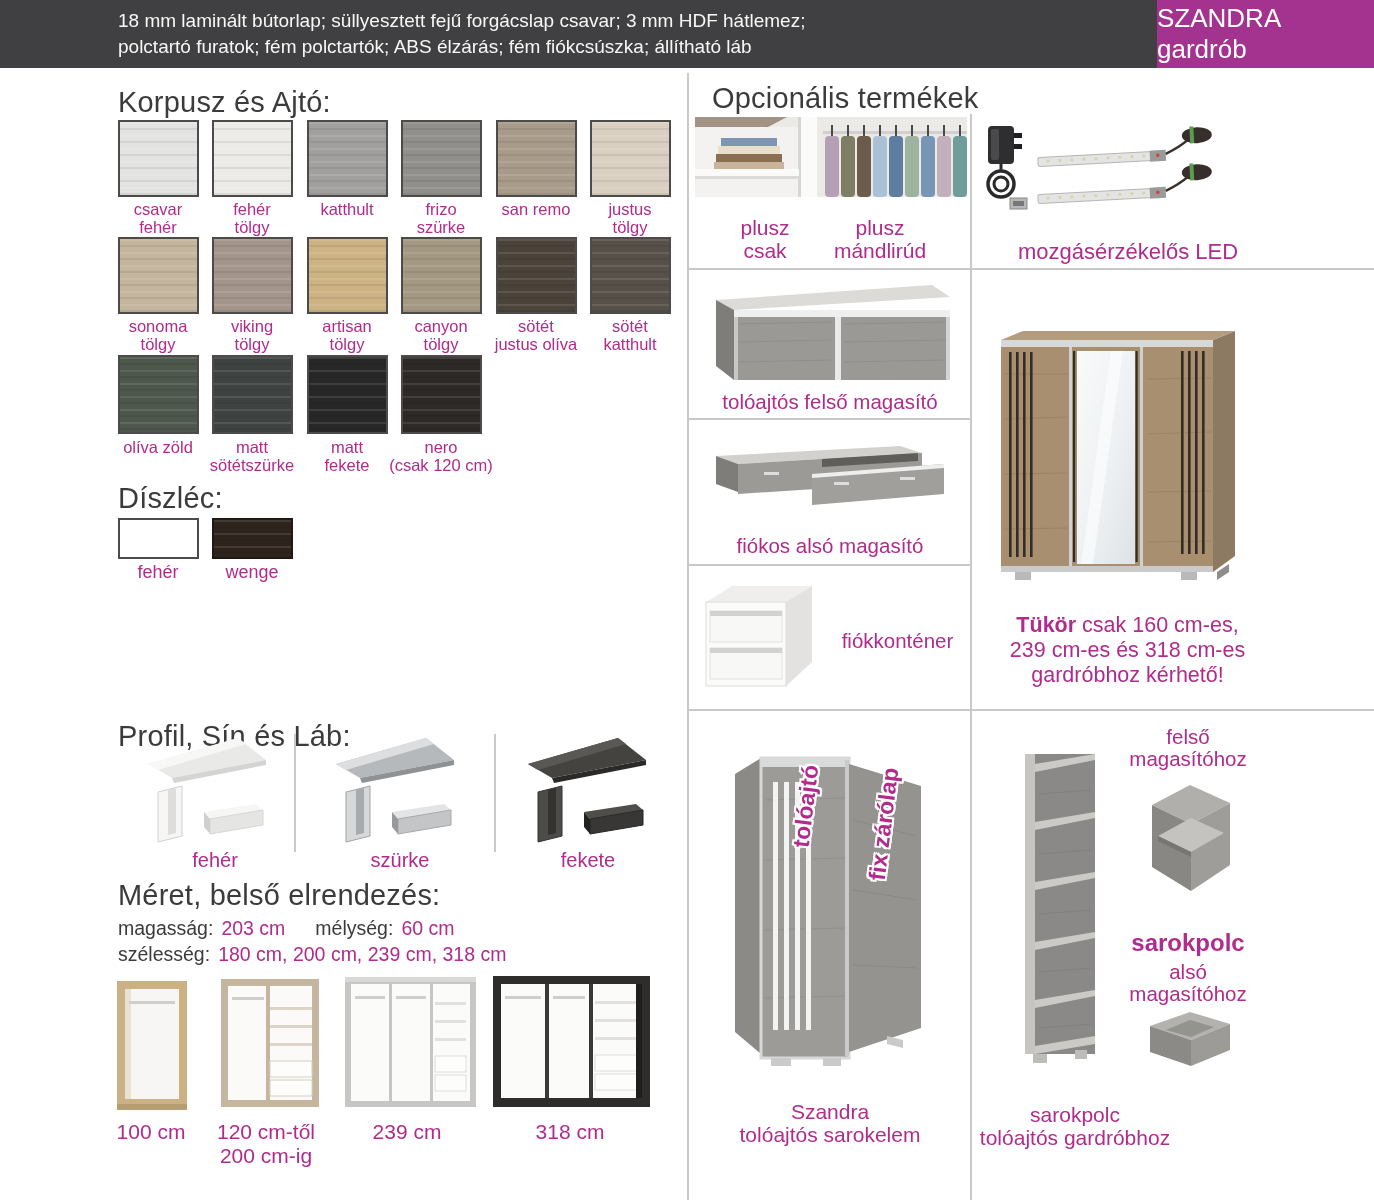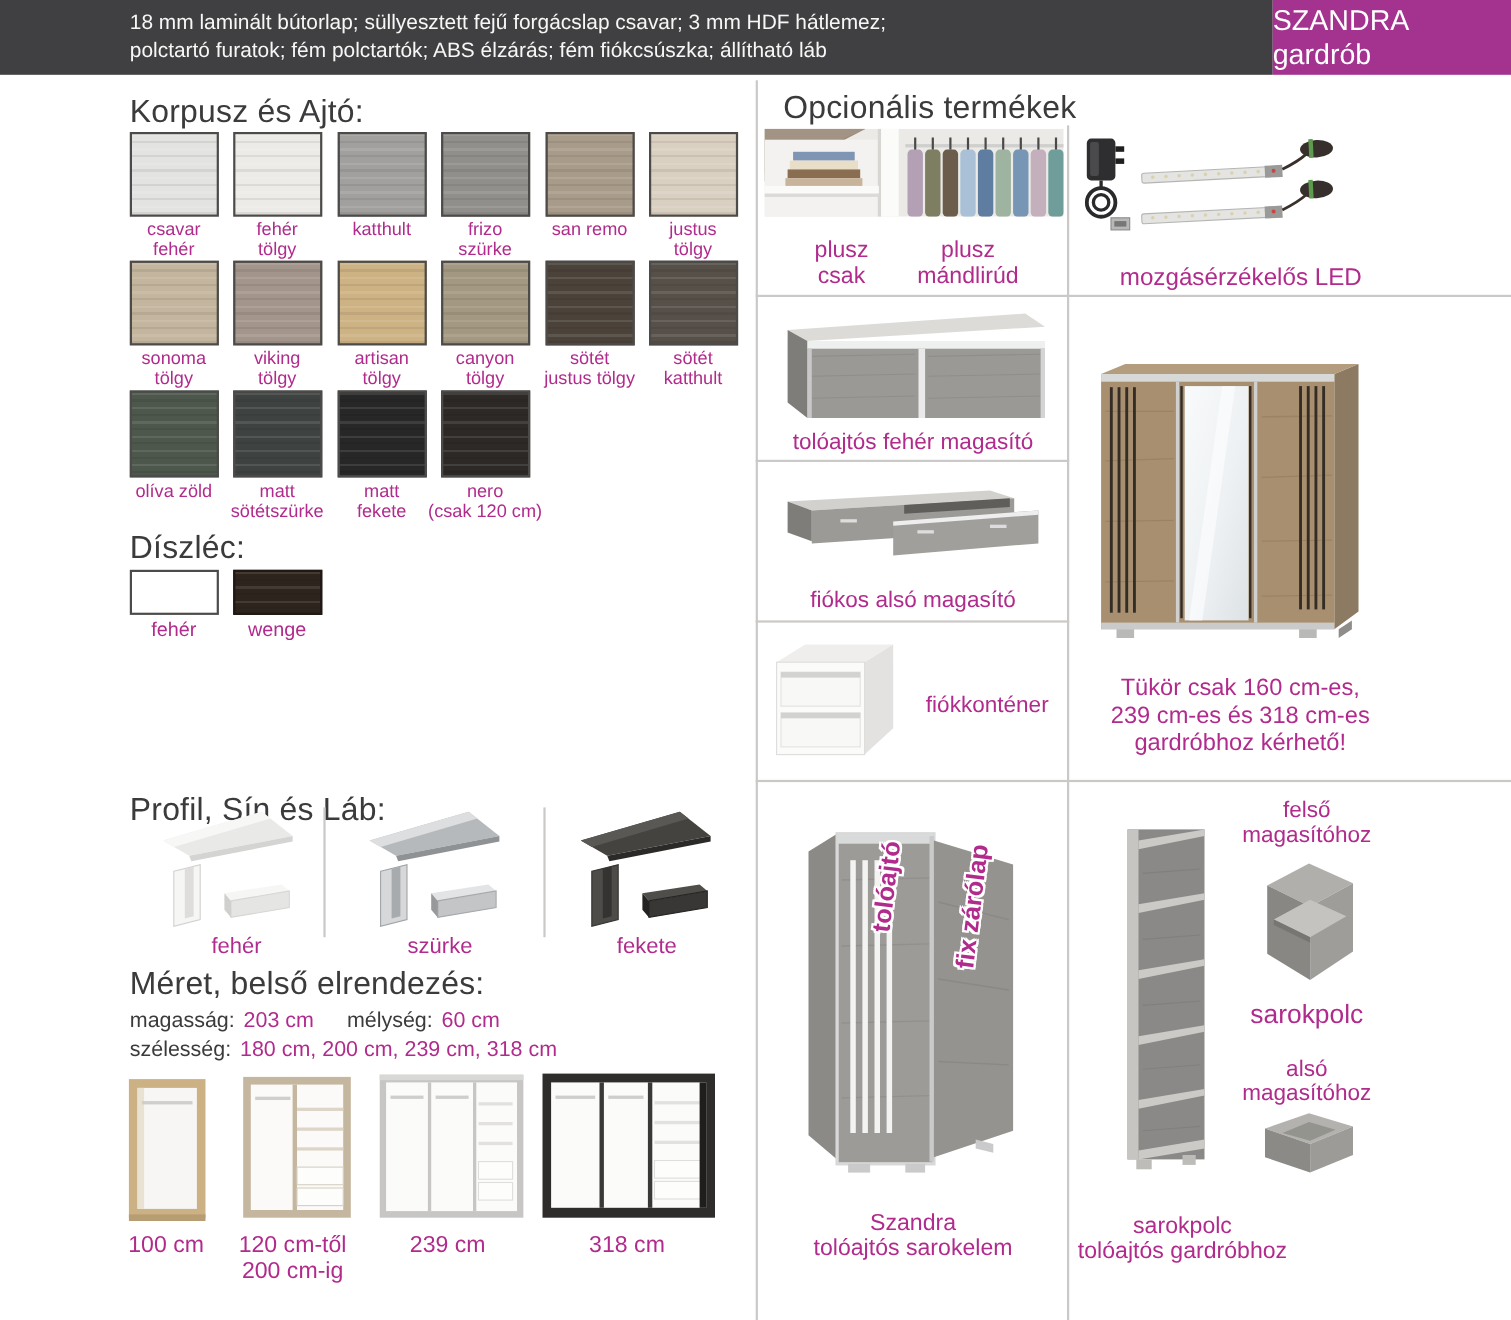--- a/index.html
+++ b/index.html
@@ -26,21 +26,21 @@
   .mag{color:var(--accent);}
   .dark{color:var(--heading);}
   
   .mline{position:absolute;font-size:19.5px;line-height:24px;display:flex;}
   
   .rlabel{position:absolute;text-align:center;color:var(--accent);font-size:20.5px;line-height:23px;}
   .divider{position:absolute;background:var(--border);}
   .rot{position:absolute;font-weight:bold;font-size:23px;color:var(--accent);white-space:nowrap;
        transform:translate(-50%,-50%) rotate(-83deg);
        text-shadow:-2px 0 0 #fff,2px 0 0 #fff,0 -2px 0 #fff,0 2px 0 #fff,-2px -2px 0 #fff,2px 2px 0 #fff,-2px 2px 0 #fff,2px -2px 0 #fff;}
-  .b{font-weight:normal;}
+  .b{font-weight:bold;margin-top:20px;}
   svg{display:block;}
 </style>
 </head>
 <body>
 
 <div class="page">
 
   <div class="abs topbar">
     <div>18 mm laminált bútorlap; süllyesztett fejű forgácslap csavar; 3 mm HDF hátlemez;</div>
     <div>polctartó furatok; fém polctartók; ABS élzárás; fém fiókcsúszka; állítható láb</div>
@@ -125,21 +125,21 @@
     </div>
   <div class="slabel" style="left:385px;top:317px;">
       <div>canyon</div>
       <div>tölgy</div>
     </div>
   <div class="chip" style="left: 496px; top: 237px; background-color: rgb(75, 67, 58);">
       <div class="grain"></div>
     </div>
   <div class="slabel" style="left:480px;top:317px;">
       <div>sötét</div>
-      <div>justus tölgy</div>
+      <div>justus olíva</div>
     </div>
   <div class="chip" style="left: 590px; top: 237px; background-color: rgb(86, 80, 73);">
       <div class="grain"></div>
     </div>
   <div class="slabel" style="left:574px;top:317px;">
       <div>sötét</div>
       <div>katthult</div>
     </div>
 
   <div class="chip" style="left: 118px; top: 355px; height: 79px; background-color: rgb(77, 87, 76);">
@@ -406,21 +406,21 @@
         <line x1="34" y1="82" x2="128" y2="80"></line>
         <line x1="140" y1="44" x2="242" y2="42"></line>
         <line x1="140" y1="62" x2="242" y2="60"></line>
         <line x1="140" y1="82" x2="242" y2="80"></line>
       </g>
     <rect x="30" y="30" width="216" height="7" fill="#eef0ef"></rect>
     <rect x="30" y="37" width="4" height="63" fill="#c7c8c7"></rect>
     <rect x="131" y="37" width="6" height="63" fill="#e9eae9"></rect>
     <rect x="242" y="37" width="4" height="63" fill="#d3d4d3"></rect>
   </svg>
-  <div class="rlabel" style="left:690px;top:390px;width:280px;">tolóajtós fehér magasító</div>
+  <div class="rlabel" style="left:690px;top:390px;width:280px;">tolóajtós felső magasító</div>
 
   <svg class="abs" style="left:704px;top:440px;" width="252" height="76" viewBox="0 0 252 76">
     <polygon points="12,16 196,6 218,13 34,24" fill="#d2d1ce"></polygon>
     <polygon points="12,16 34,24 34,52 12,44" fill="#7e7d7a"></polygon>
     <polygon points="34,24 218,13 218,42 34,54" fill="#9b9a97"></polygon>
     <polygon points="118,19 214,13 214,21 118,27" fill="#5f5e5b"></polygon>
     <polygon points="108,34 240,24 240,54 108,65" fill="#a19f9c"></polygon>
     <polygon points="108,34 240,24 240,28 108,38" fill="#edeeed"></polygon>
     <rect x="60" y="32" width="15" height="3" fill="#dcdddc"></rect>
       <rect x="130" y="42" width="15" height="3" fill="#dcdddc"></rect>

